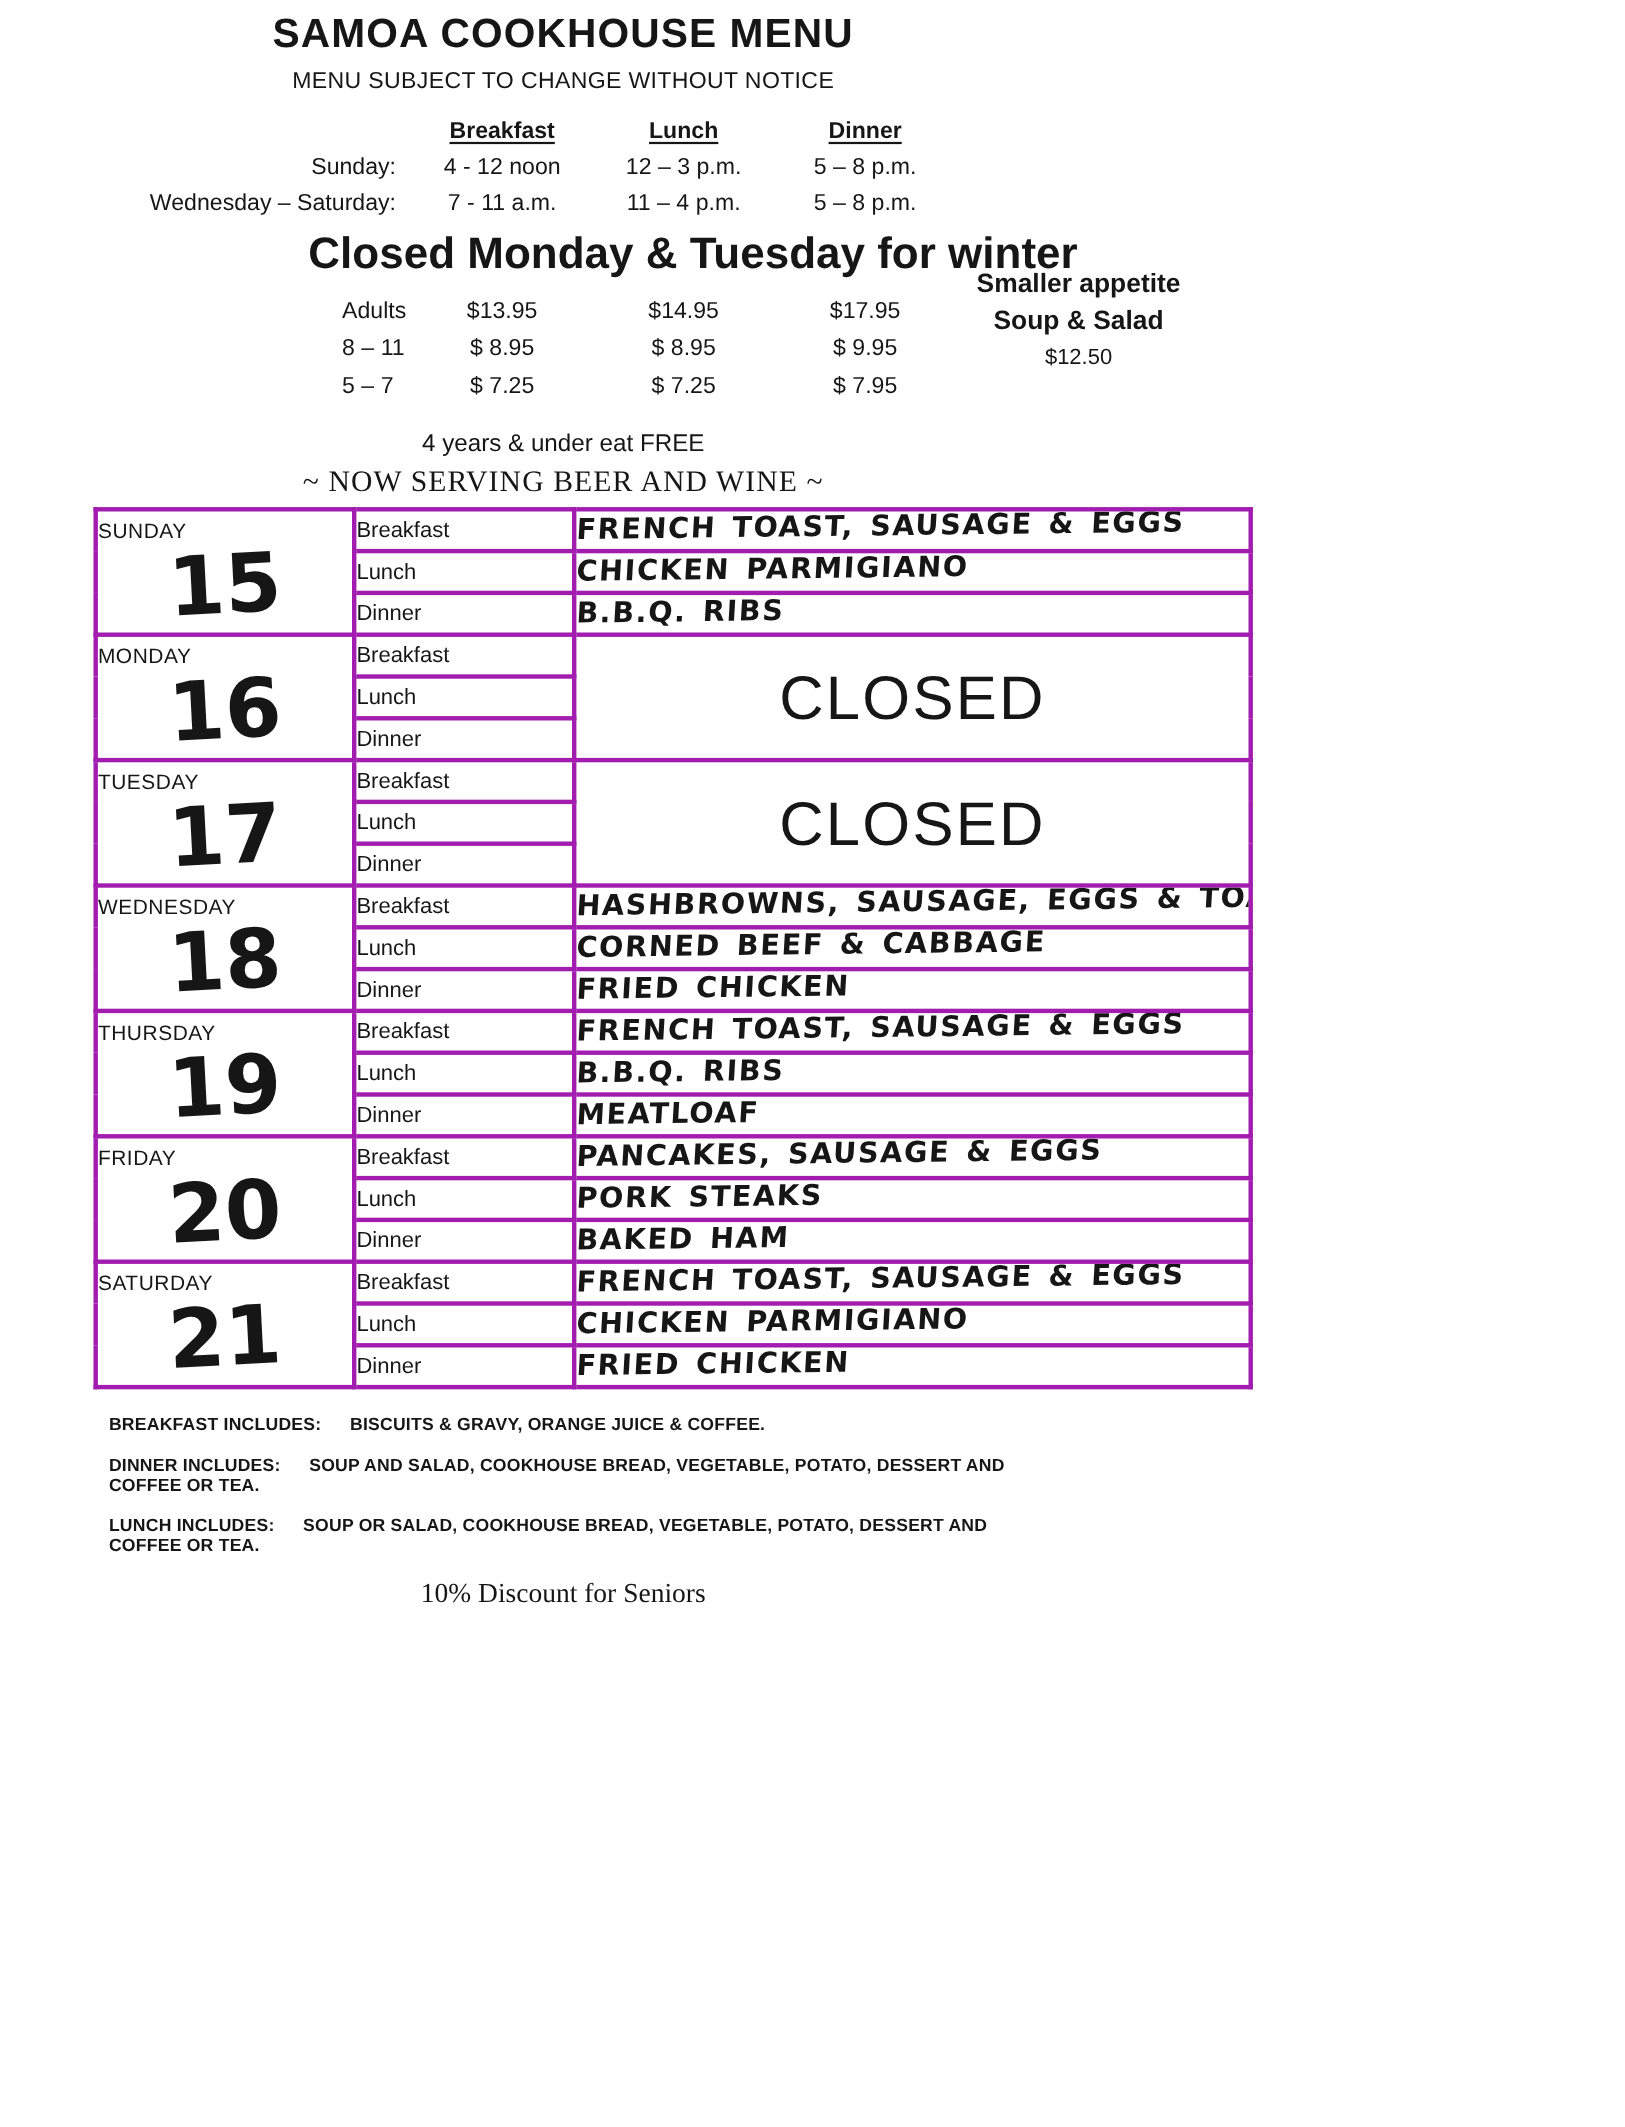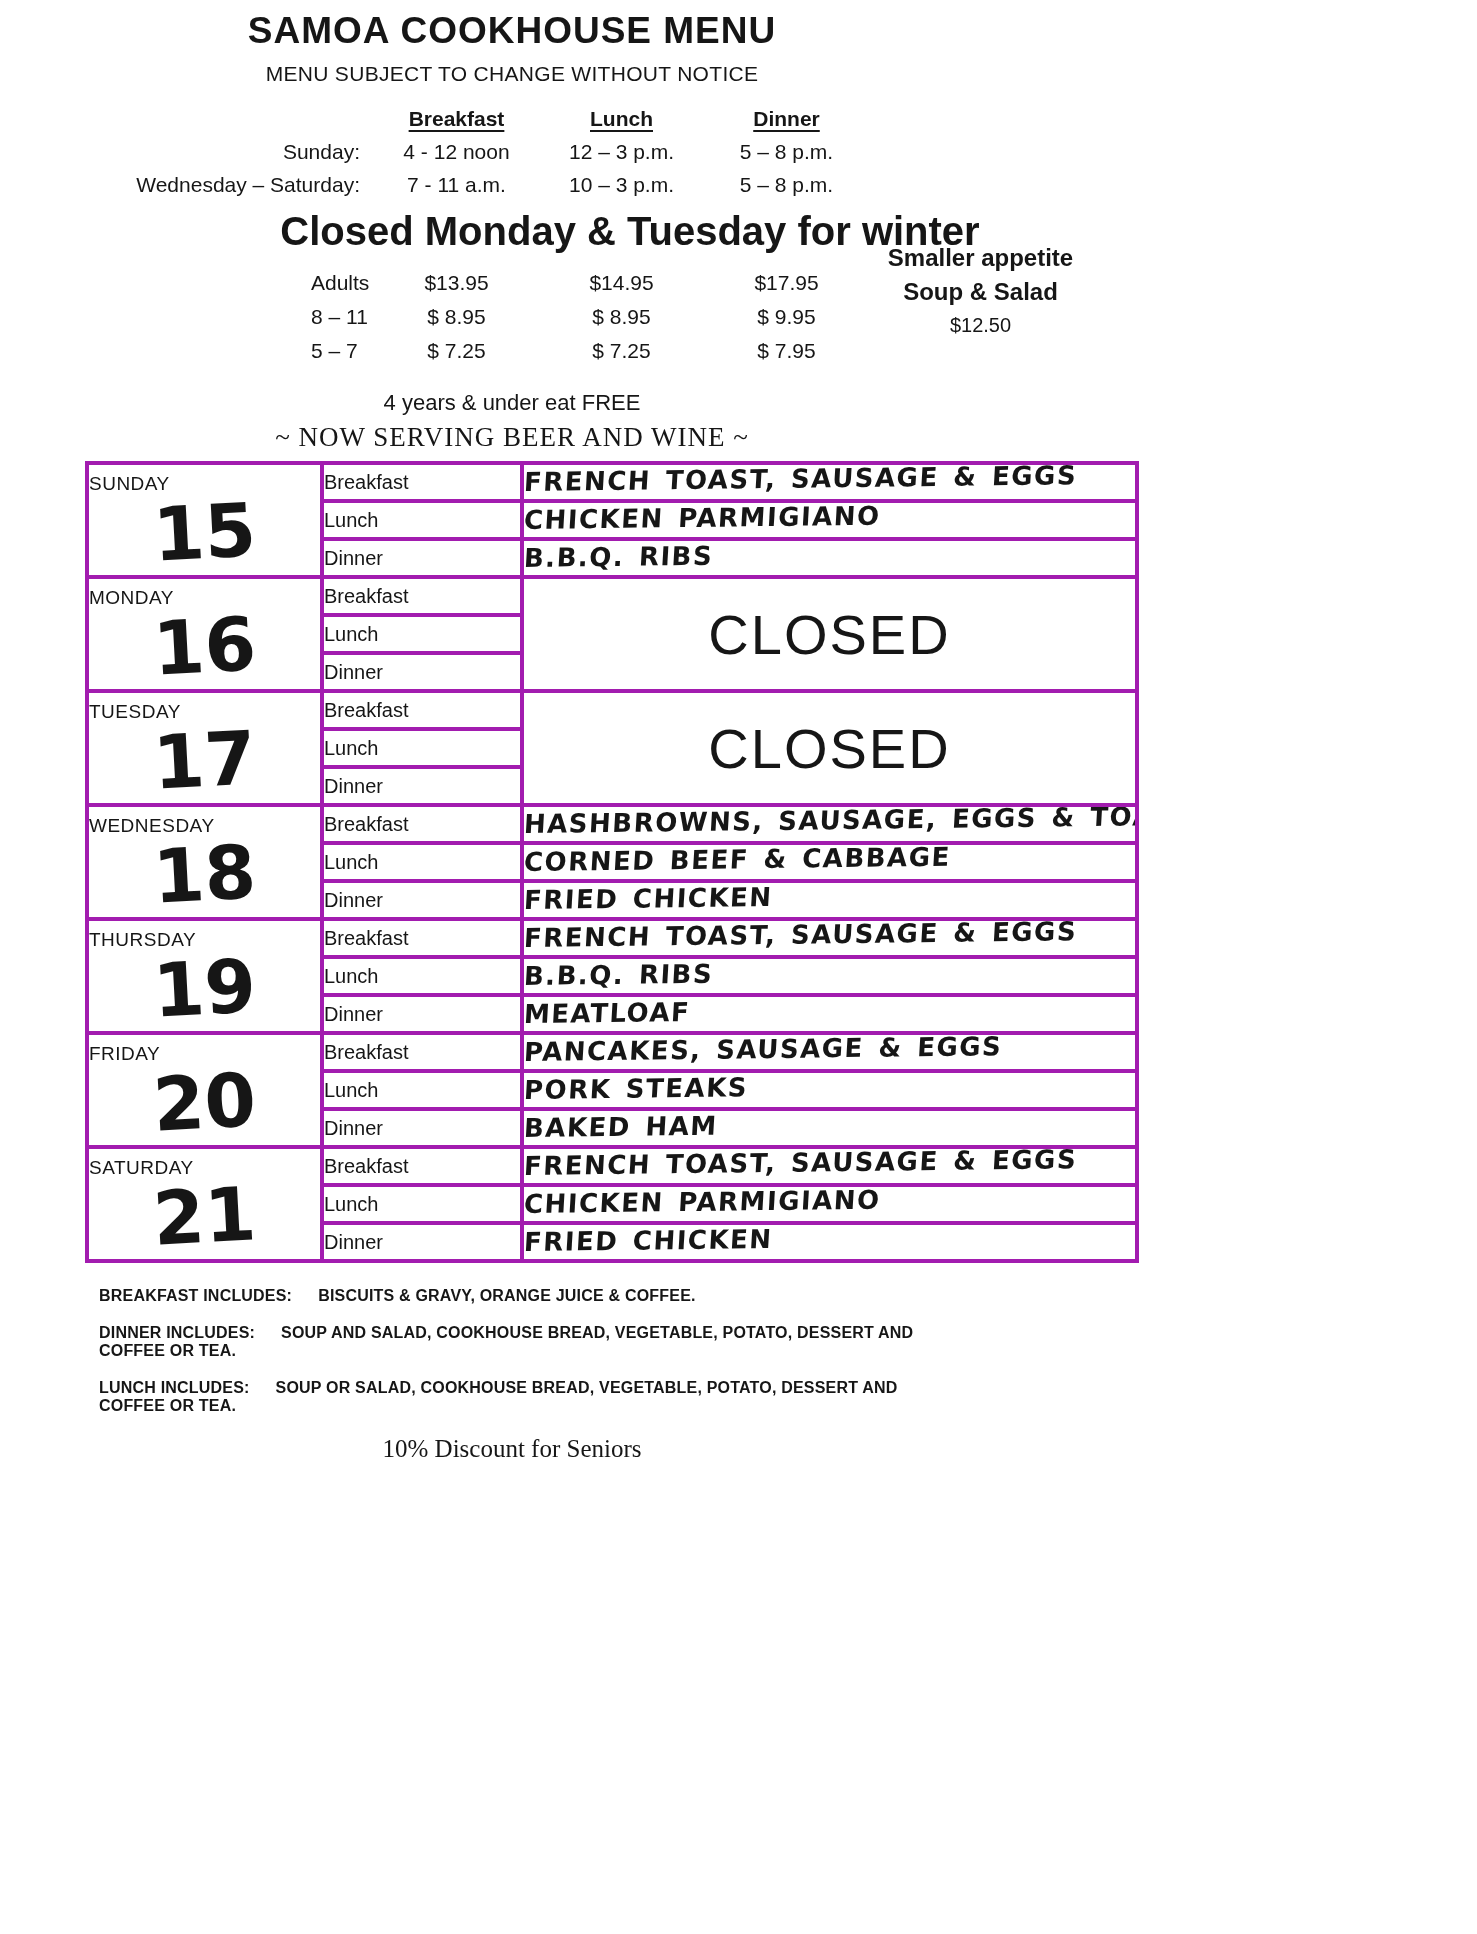--- a/index.html
+++ b/index.html
@@ -172,21 +172,21 @@
     <div class="h-head">Lunch</div>
     <div class="h-head">Dinner</div>
 
     <div class="h-label">Sunday:</div>
     <div class="h-time">4 - 12 noon</div>
     <div class="h-time">12 – 3 p.m.</div>
     <div class="h-time">5 – 8 p.m.</div>
 
     <div class="h-label">Wednesday – Saturday:</div>
     <div class="h-time">7 - 11 a.m.</div>
-    <div class="h-time">10 – 3 p.m.</div>
+    <div class="h-time">11 – 4 p.m.</div>
     <div class="h-time">5 – 8 p.m.</div>
   </div>
 
   <div class="mid-section">
     <div class="closed-notice">Closed Monday &amp; Tuesday for winter</div>
 
     <div class="prices-grid">
       <div class="p-label">Adults</div>
       <div class="p-val">$13.95</div>
       <div class="p-val">$14.95</div>

